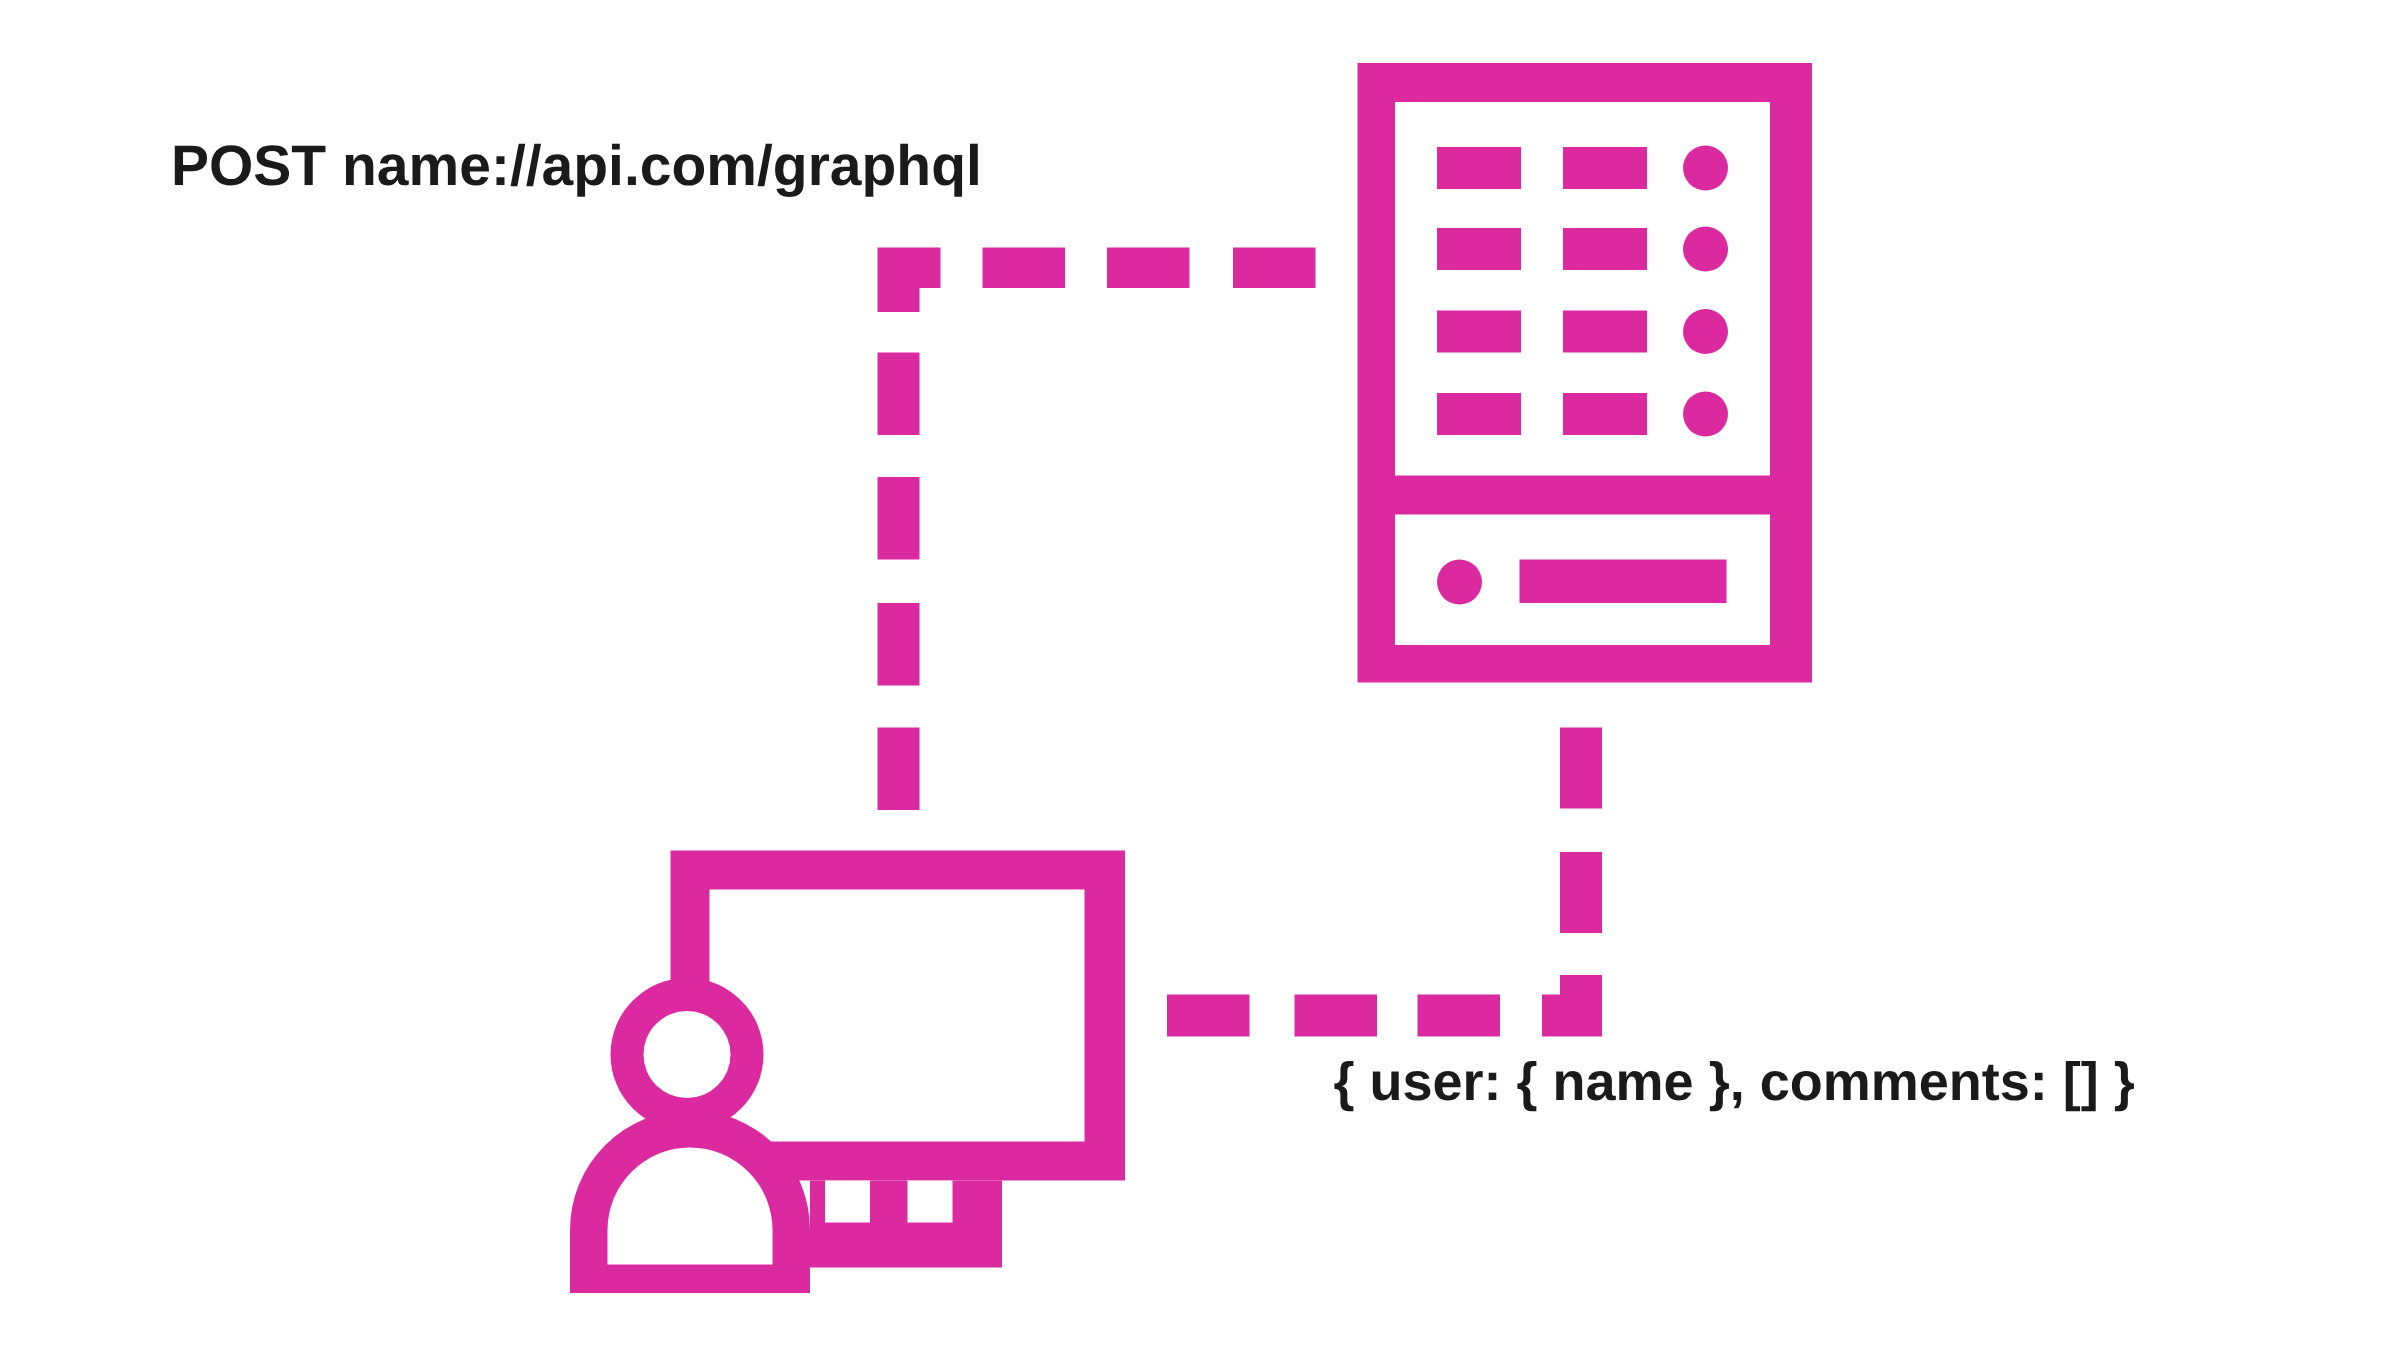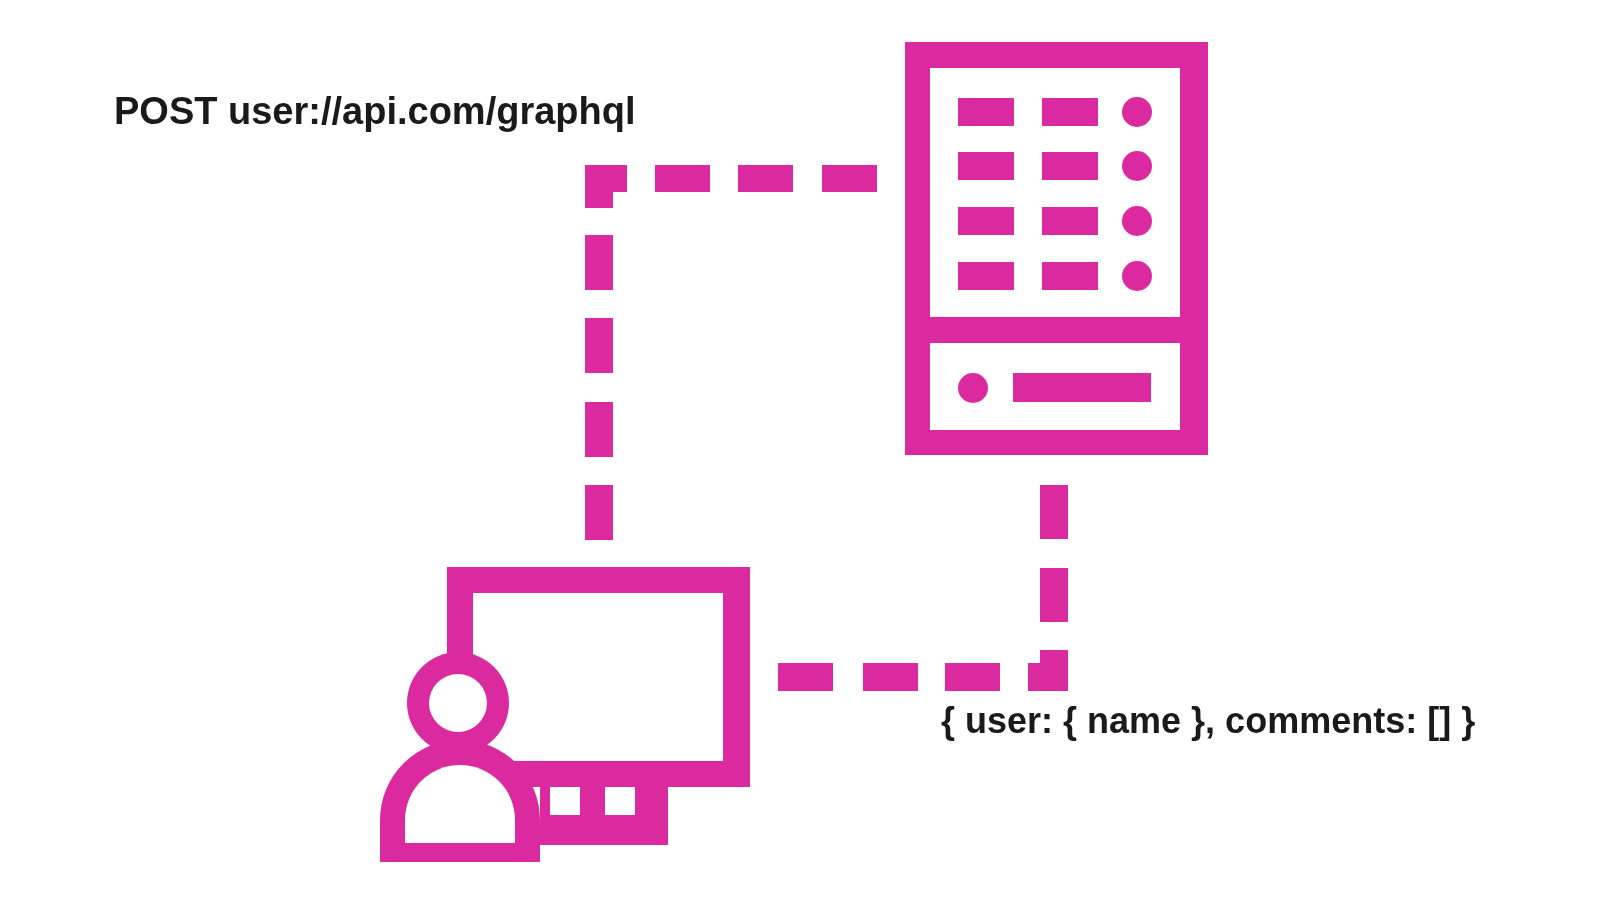--- a/index.html
+++ b/index.html
@@ -19,28 +19,28 @@
   .mag{fill:var(--accent);}
   .wht{fill:#ffffff;}
   .label{
     position:absolute;
     color:var(--text);
     font-weight:700;
     white-space:nowrap;
     letter-spacing:0;
   }
   .label.request{left:114px;top:90px;font-size:38px;}
-  .label.response{left:941px;top:700px;font-size:36px;}
+  .label.response{left:889px;top:700px;font-size:36px;}
 </style>
 </head>
 <body>
 
 <div class="canvas">
 
-  <div class="label request">POST user://api.com/graphql</div>
+  <div class="label request">POST name://api.com/graphql</div>
 
   <svg class="diagram-svg" viewBox="0 0 1600 900" aria-hidden="true">
 
     <g>
 
       <path class="mag" d="M585,208 V165 H627 V192 H613 V208 Z"></path>
 
       <rect class="mag" x="655" y="165" width="55" height="27"></rect>
       <rect class="mag" x="738" y="165" width="55" height="27"></rect>
       <rect class="mag" x="822" y="165" width="55" height="27"></rect>

